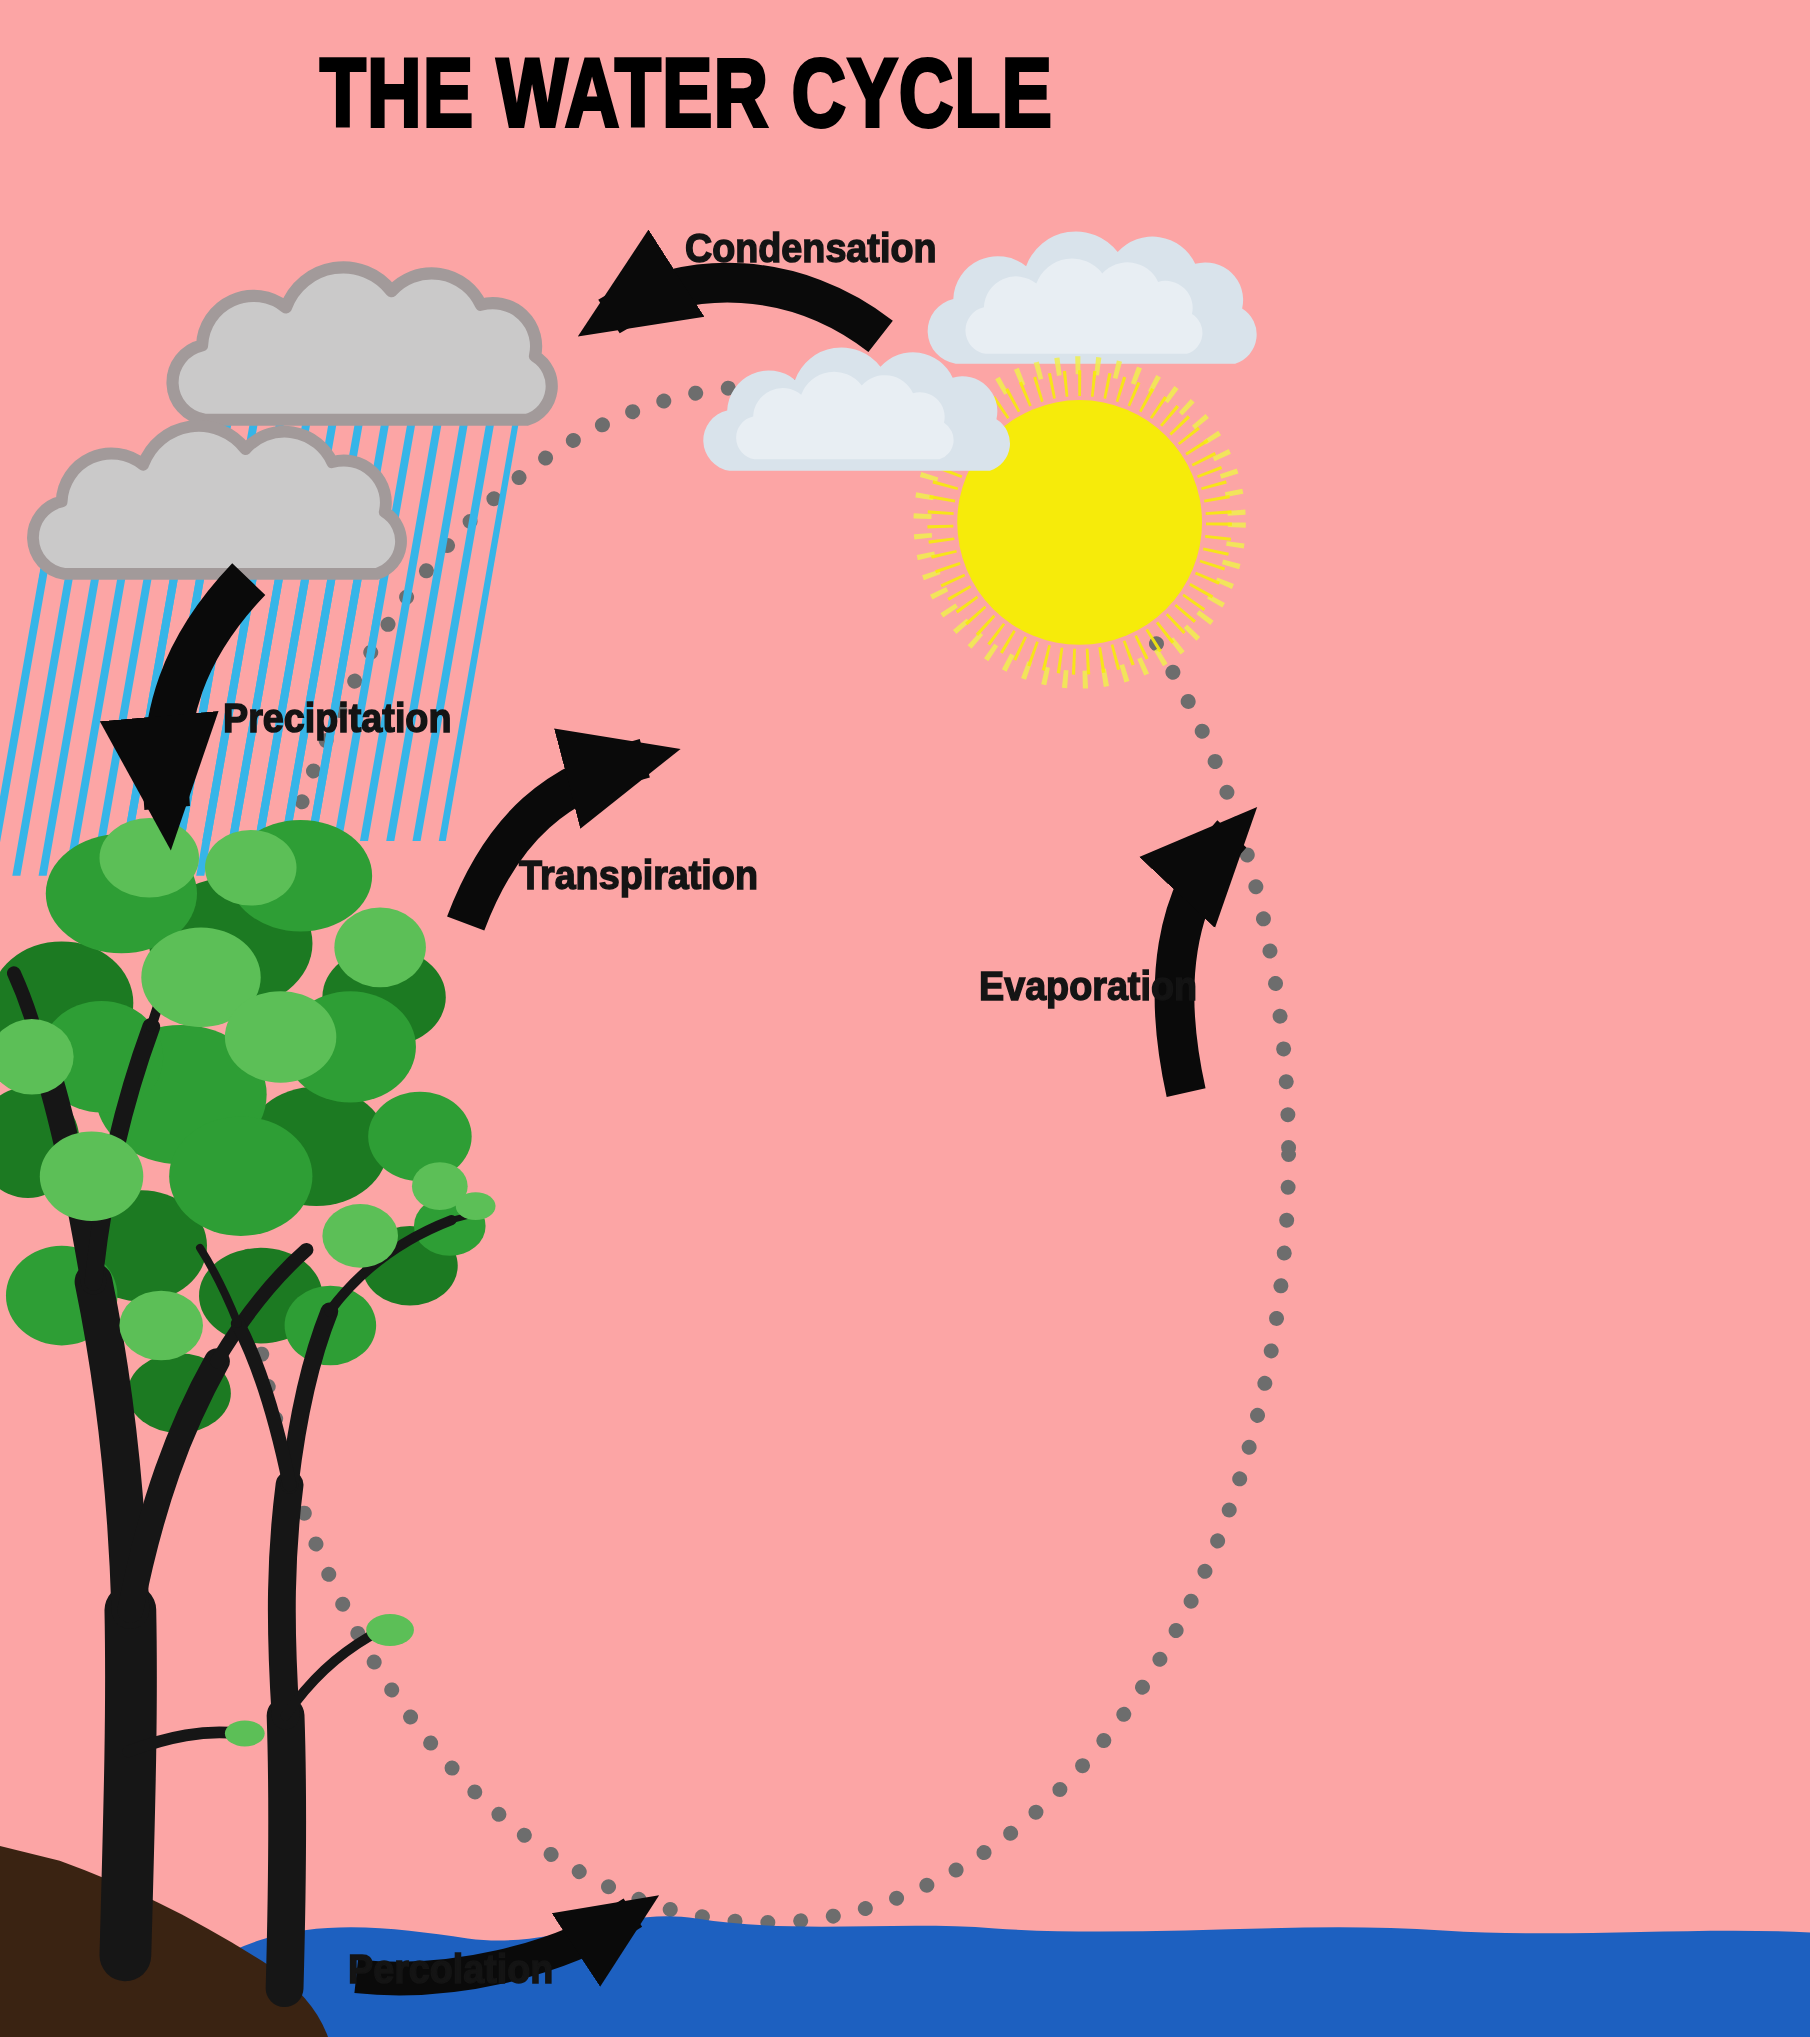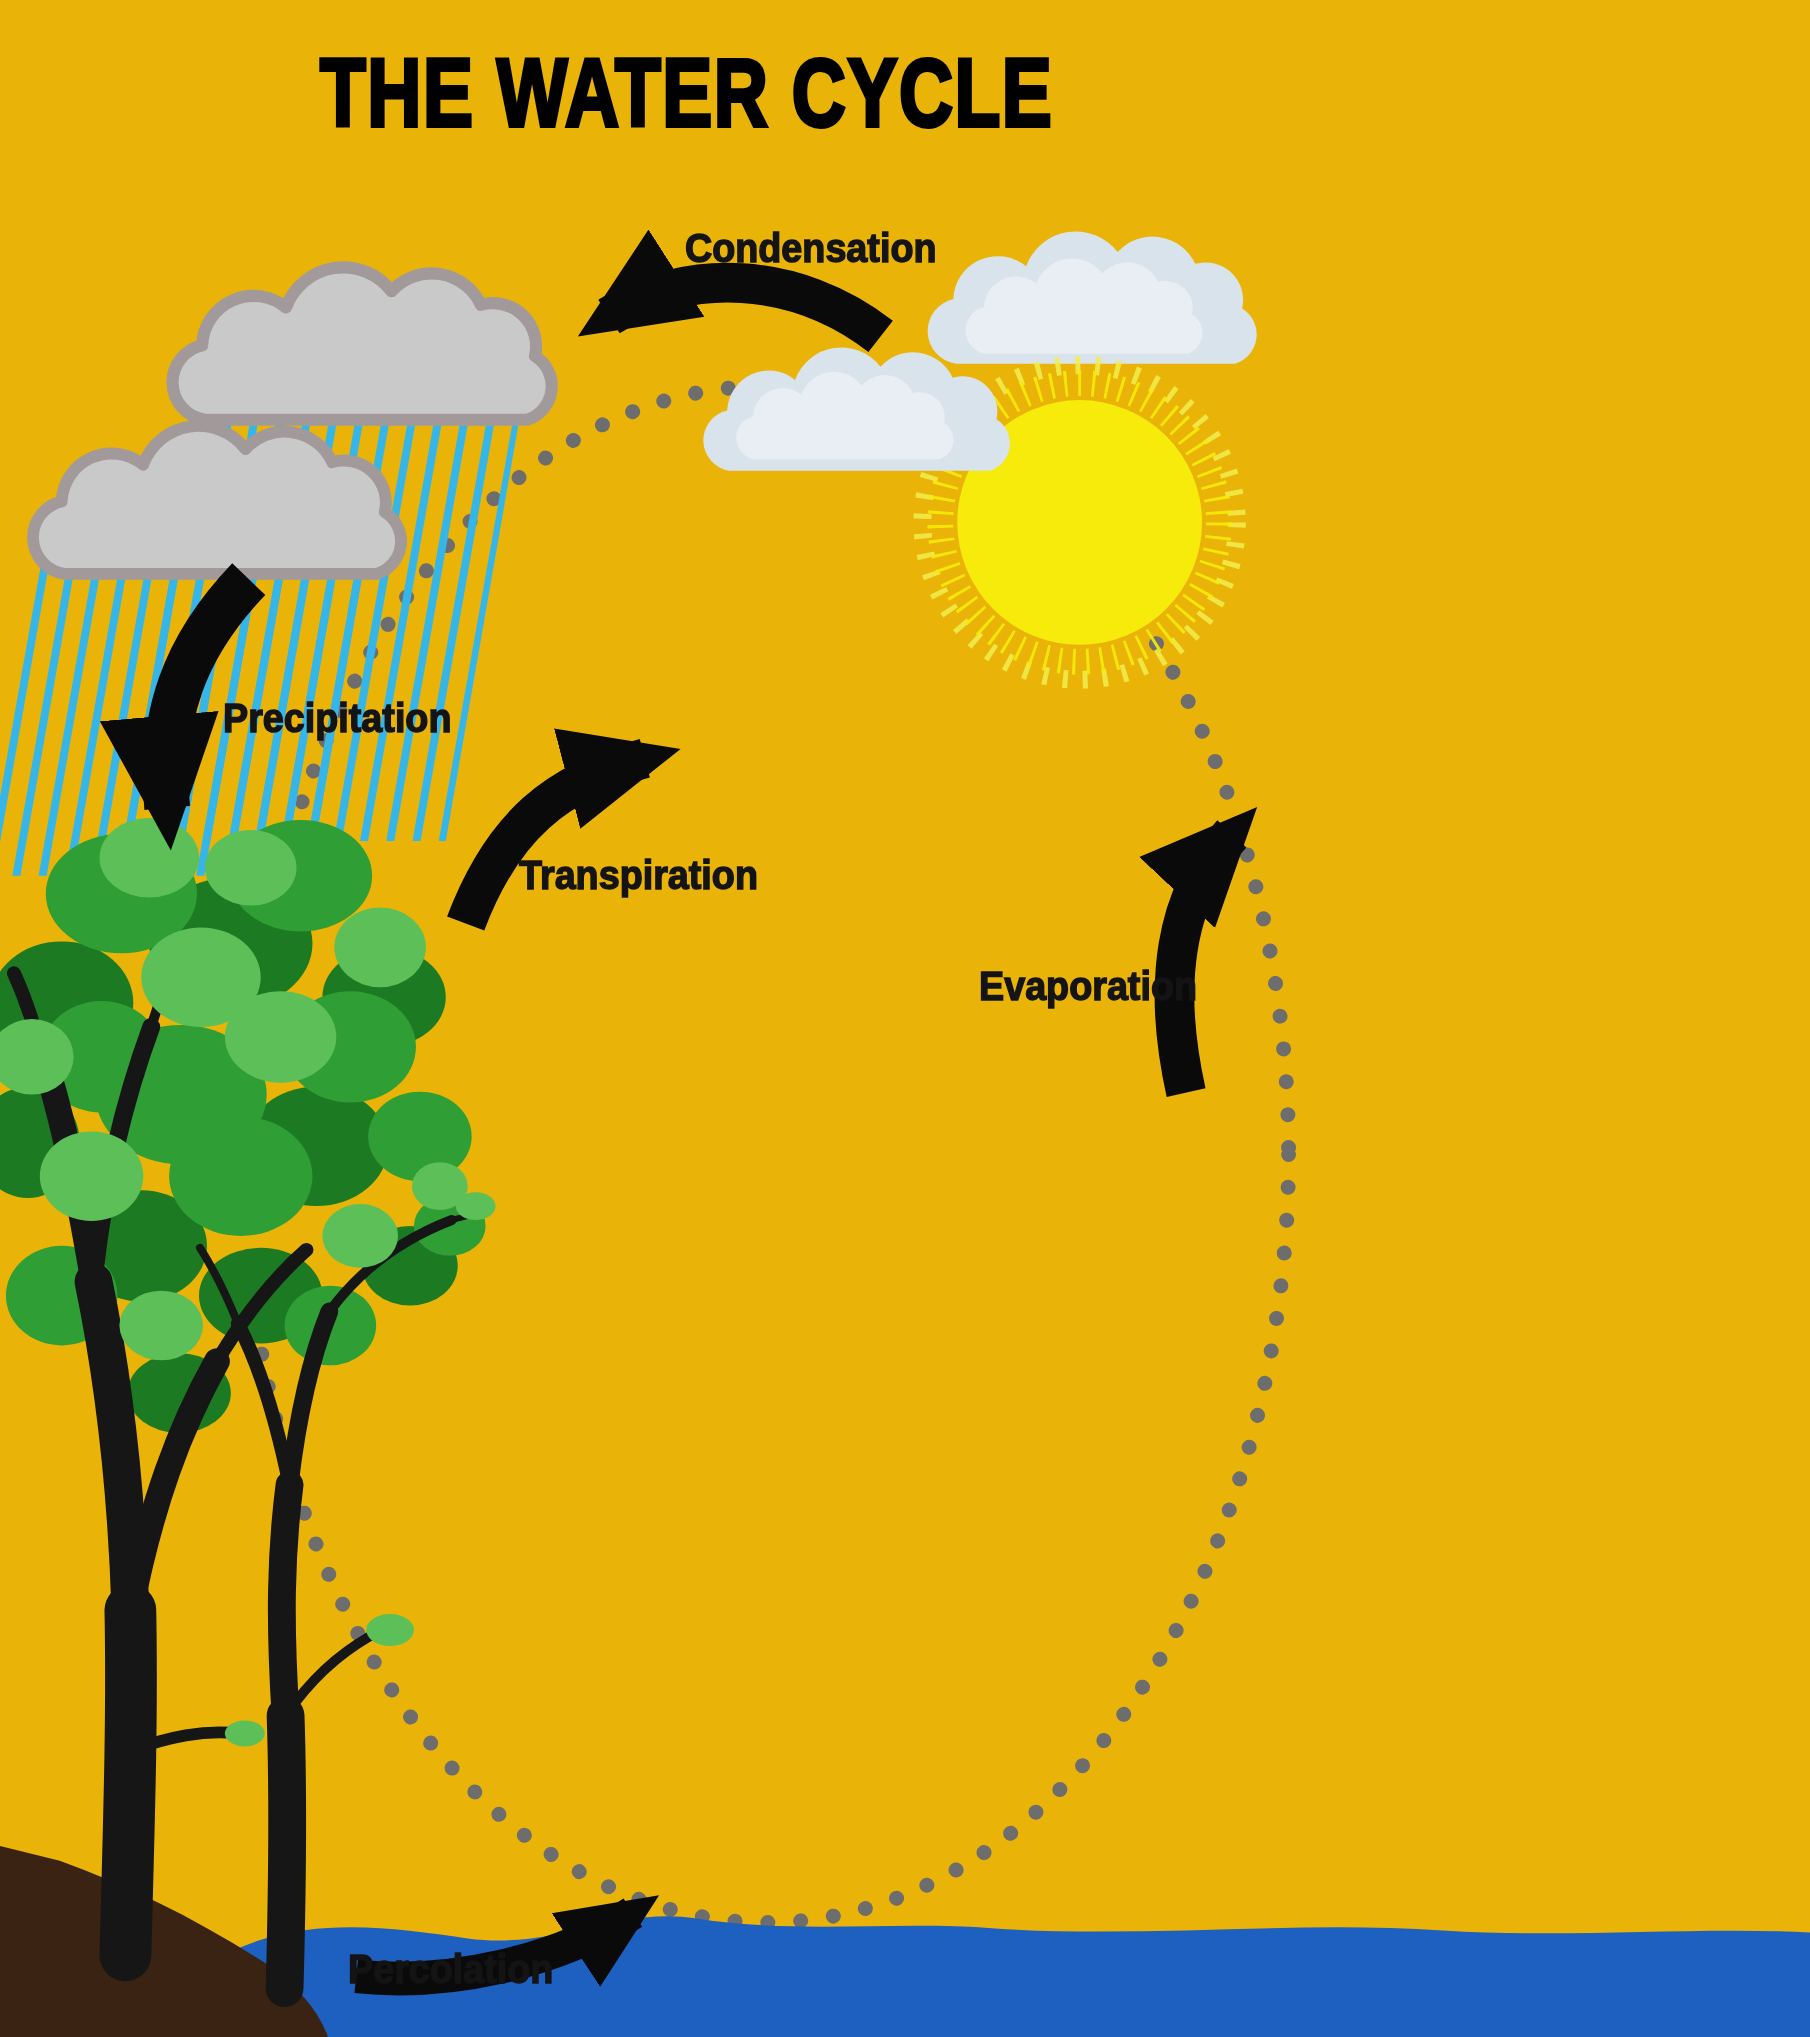--- a/index.html
+++ b/index.html
@@ -1,19 +1,19 @@
 <!DOCTYPE html>
 <html><head>
 <meta charset="utf-8">
 <style>
   html,body{margin:0;padding:0;background:#ffffff;}
   .canvas{
     position:relative;
     width:1811px;height:2038px;
-    background:#eab308;
+    background:#fca5a5;
     overflow:hidden;
     font-family:"Liberation Sans", sans-serif;
   }
   svg.scene{position:absolute;left:0;top:0;width:1811px;height:2038px;}
   .title{
     position:absolute;left:320px;top:38px;
     font-size:96px;font-weight:bold;color:#000;
     -webkit-text-stroke:4px #000;
     letter-spacing:2px;white-space:nowrap;
     transform:scaleX(0.78);transform-origin:left top;

